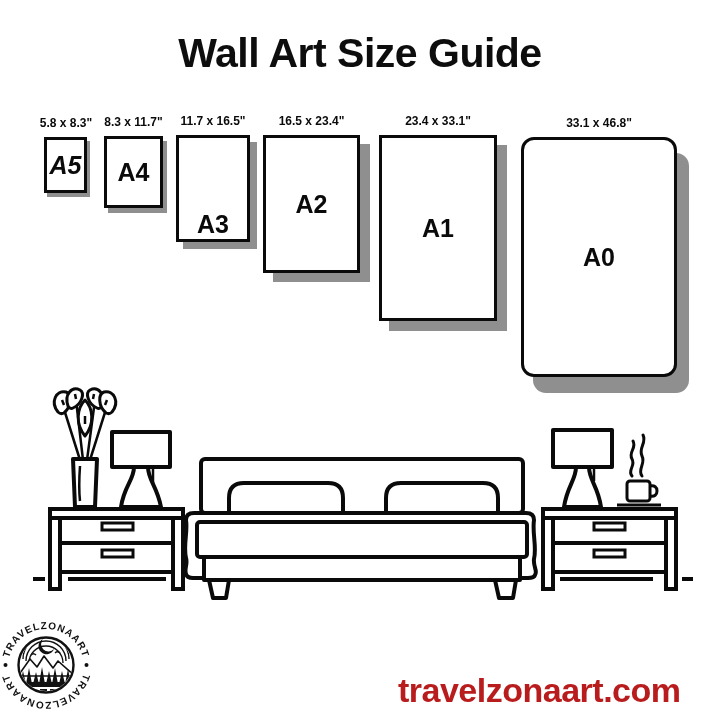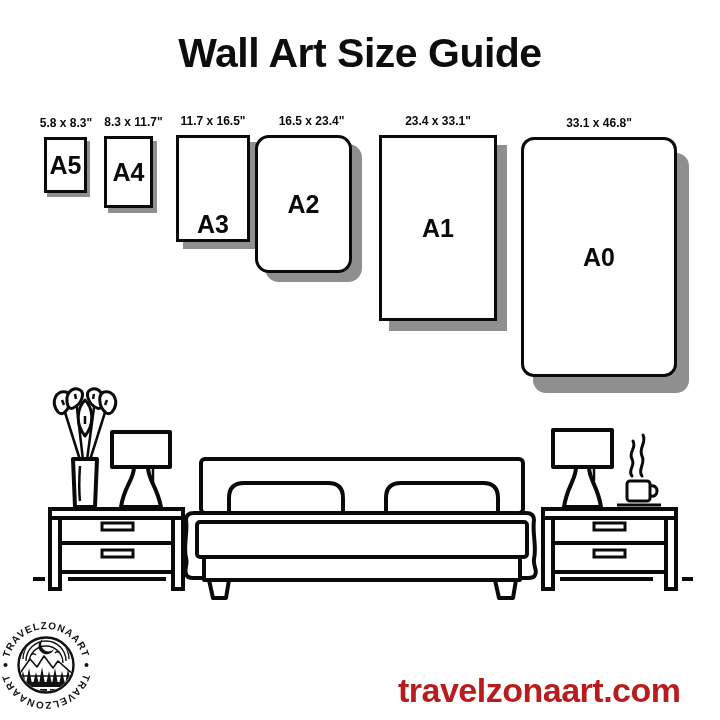--- a/index.html
+++ b/index.html
@@ -11,24 +11,24 @@
   }
   .page-title{
     position:absolute;left:0;top:30px;width:720px;text-align:center;
     font-size:41px;font-weight:700;letter-spacing:-0.5px;color:#0d0d0d;
   }
   .size-box{
     position:absolute;background:#fff;border:3px solid var(--ink);
     box-sizing:border-box;display:flex;align-items:center;justify-content:center;
   }
   .size-letter{font-size:25px;font-weight:700;}
-  .sb-a5{left:44px;top:137px;width:43px;height:56px;box-shadow:3px 4px 0 var(--sh);}
-  .sb-a4{left:104px;top:136px;width:49px;height:72px;box-shadow:4px 5px 0 var(--sh);}
+  .sb-a5{left:44px;top:137px;width:43px;height:56px;box-shadow:3px 4px 0 var(--sh);font-style:italic;}
+  .sb-a4{left:104px;top:136px;width:59px;height:72px;box-shadow:4px 5px 0 var(--sh);}
   .sb-a3{left:176px;top:135px;width:74px;height:107px;box-shadow:7px 7px 0 var(--sh);align-items:flex-end;}
-  .sb-a2{left:255px;top:135px;width:97px;height:138px;box-shadow:10px 9px 0 var(--sh);border-radius:14px;}
+  .sb-a2{left:263px;top:135px;width:97px;height:138px;box-shadow:10px 9px 0 var(--sh);}
   .sb-a1{left:379px;top:135px;width:118px;height:186px;box-shadow:10px 10px 0 var(--sh);}
   .sb-a0{left:521px;top:137px;width:156px;height:240px;box-shadow:12px 16px 0 var(--sh);border-radius:13px;}
   .dim-label{
     position:absolute;font-size:12px;font-weight:700;text-align:center;
     white-space:nowrap;color:var(--ink);
   }
   .dl-a5{left:21px;top:116px;width:90px;}
   .dl-a4{left:88px;top:115px;width:91px;}
   .dl-a3{left:168px;top:114px;width:90px;}
   .dl-a2{left:266px;top:114px;width:91px;}

